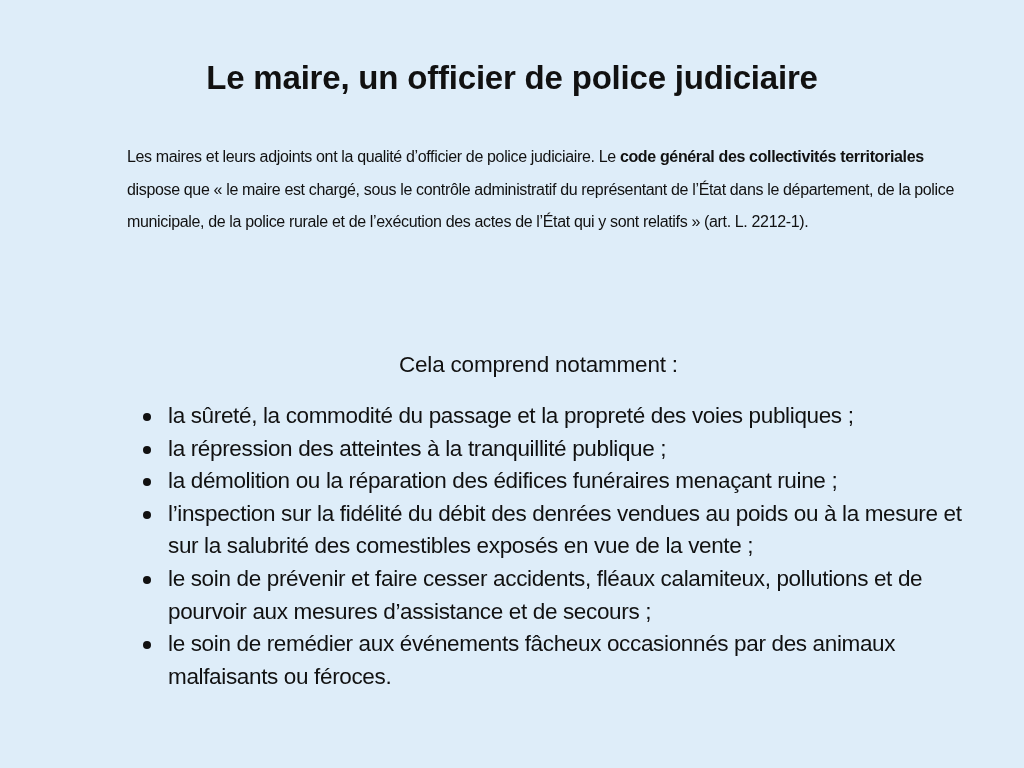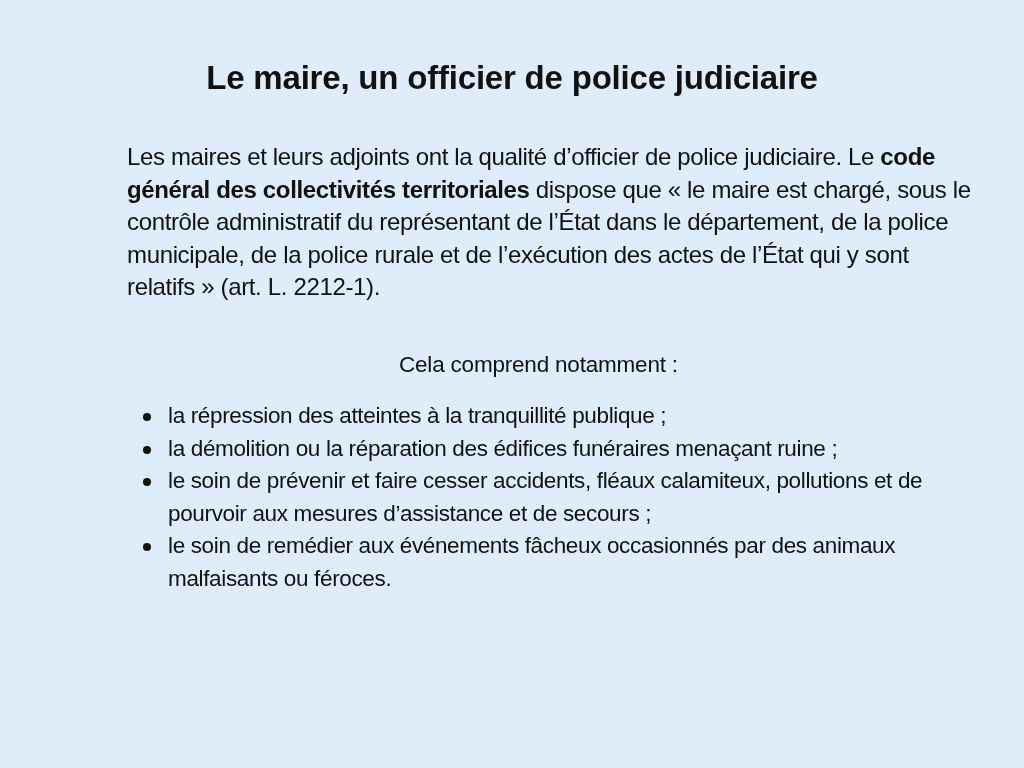--- a/index.html
+++ b/index.html
@@ -32,21 +32,21 @@
     letter-spacing: -0.2px;
     line-height: 44px;
     margin: 0;
   }
   .title span { position: relative; left: 0px; text-align: center; }
   .intro {
     position: absolute;
     left: 127px;
     top: 141px;
     width: 850px;
-    font-size: 24px;
+    font-size: 16px;
     line-height: 32.6px;
     margin: 0;
     letter-spacing: -0.35px;
   }
   .intro b { font-weight: bold; }
   .lead {
     position: absolute;
     left: 387px;
     top: 337px;
     font-size: 22.5px;
@@ -84,18 +84,20 @@
 <body>
 
 <div class="page">
   <h1 class="title"><span>Le maire, un officier de police judiciaire</span></h1>
 
   <p class="intro"><span>Les maires et leurs adjoints ont la qualité d’officier de police judiciaire. Le </span><b>code général des collectivités territoriales</b><span> dispose que « le maire est chargé, sous le contrôle administratif du représentant de l’État dans le département, de la police municipale, de la police rurale et de l’exécution des actes de l’État qui y sont relatifs » (art. L. 2212-1).</span></p>
 
   <p class="lead">Cela comprend notamment :</p>
 
   <ul class="list">
+    <li><span class="bullet"></span><span>la sûreté, la commodité du passage et la propreté des voies publiques ;</span></li>
     <li><span class="bullet"></span><span>la répression des atteintes à la tranquillité publique ;</span></li>
     <li><span class="bullet"></span><span>la démolition ou la réparation des édifices funéraires menaçant ruine ;</span></li>
+    <li><span class="bullet"></span><span>l’inspection sur la fidélité du débit des denrées vendues au poids ou à la mesure et sur la salubrité des comestibles exposés en vue de la vente ;</span></li>
     <li><span class="bullet"></span><span>le soin de prévenir et faire cesser accidents, fléaux calamiteux, pollutions et de pourvoir aux mesures d’assistance et de secours ;</span></li>
     <li><span class="bullet"></span><span>le soin de remédier aux événements fâcheux occasionnés par des animaux malfaisants ou féroces.</span></li>
   </ul>
 </div>
 
 </body></html>

